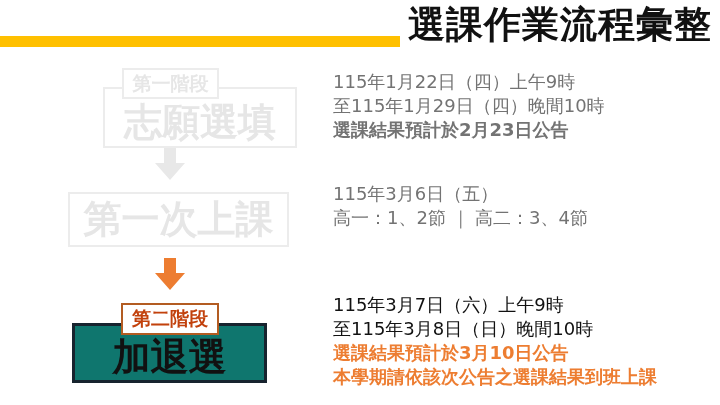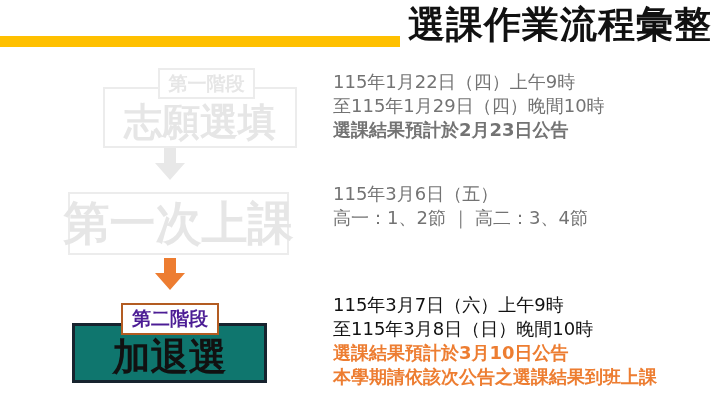--- a/index.html
+++ b/index.html
@@ -7,22 +7,22 @@
          font-family:"DejaVu Sans", "Liberation Sans", sans-serif; }
   .title-bar { position:absolute; left:0; top:36px; width:400px; height:11px; background:#ffc000; }
   .title { position:absolute; right:8px; top:2px; font-size:37px; font-weight:bold; color:#111;
            letter-spacing:1px; white-space:nowrap; line-height:46px; }
   .box { position:absolute; box-sizing:border-box; display:flex; align-items:center; justify-content:center;
          font-weight:bold; white-space:nowrap; }
   .box.faded { border:2px solid #ececec; color:#e6e6e6; background:#fff; }
   .box.active { border:3px solid #17232e; color:#111; background:#0f766e; }
   .label { position:absolute; box-sizing:border-box; background:#fff; display:flex; align-items:center;
            justify-content:center; font-weight:bold; white-space:nowrap; font-size:19px; }
-  .label.faded { border:2px solid #ececec; color:#e6e6e6;margin-left:36px; }
-  .label.active { border:2px solid #b35c22; color:#4c1d95; }
+  .label.faded { border:2px solid #ececec; color:#e6e6e6; }
+  .label.active { border:2px solid #b35c22; color:#c2410c; }
   .arrow { position:absolute; width:30px; height:32px; }
   .info { position:absolute; white-space:nowrap; font-size:18px; line-height:24px; }
   .info .line { display:block; }
   .info.faded { color:#737373; }
   .info.active { color:#111; }
   .bold { font-weight:bold; }
   .orange { color:#ed7d31; }
 </style>
 </head>
 <body>
@@ -38,21 +38,21 @@
 </div>
 <svg class="arrow" style="left:155px; top:148px;" viewBox="0 0 30 32">
   <polygon points="9,0 21,0 21,15 30,15 15,32 0,15 9,15" fill="#e8e8e8"></polygon>
 </svg>
 <div class="info faded" style="left:333px; top:70px;">
   <span class="line">115年1月22日（四）上午9時</span>
   <span class="line">至115年1月29日（四）晚間10時</span>
   <span class="line bold">選課結果預計於2月23日公告</span>
 </div>
 
-<div class="box faded" style="left:68px; top:192px; width:221px; height:63px; font-size:46px;">
+<div class="box faded" style="left:68px; top:192px; width:221px; height:55px; font-size:38px;">
   <span>第一次上課</span>
 </div>
 <svg class="arrow" style="left:155px; top:258px;" viewBox="0 0 30 32">
   <polygon points="9,0 21,0 21,15 30,15 15,32 0,15 9,15" fill="#ed7d31"></polygon>
 </svg>
 <div class="info faded" style="left:333px; top:182px;">
   <span class="line">115年3月6日（五）</span>
   <span class="line">高一：1、2節 ｜ 高二：3、4節</span>
 </div>
 

